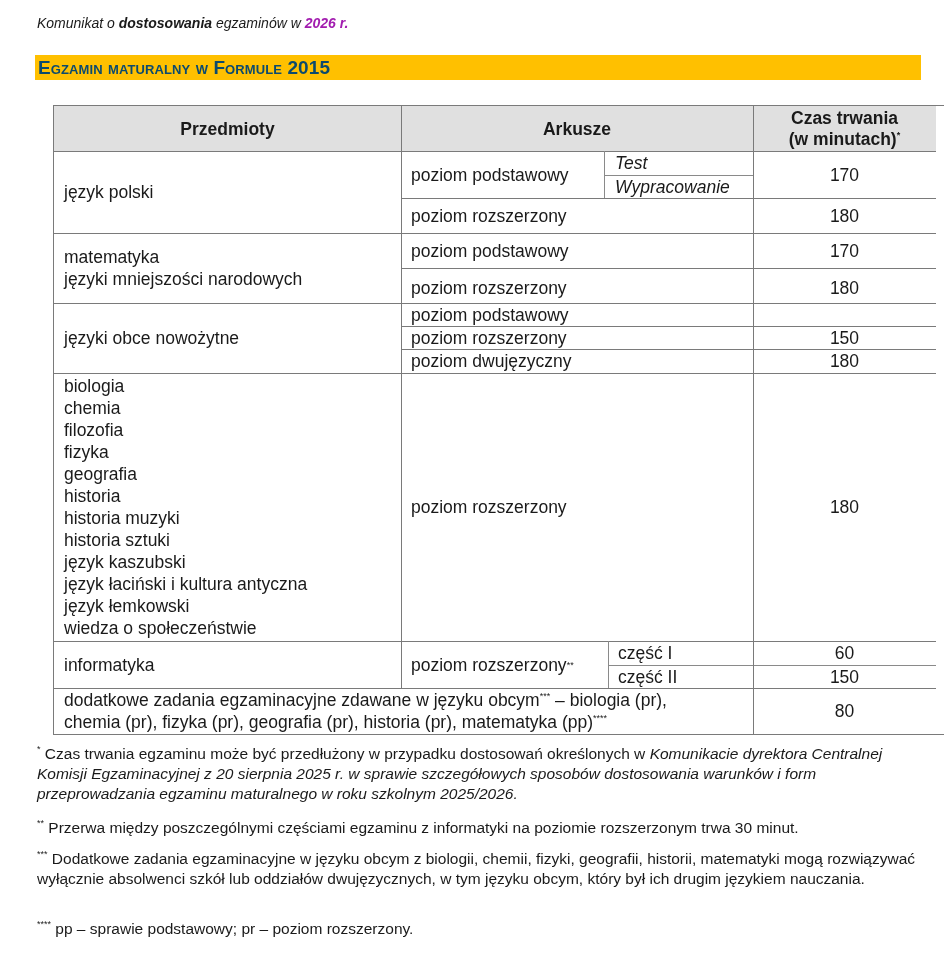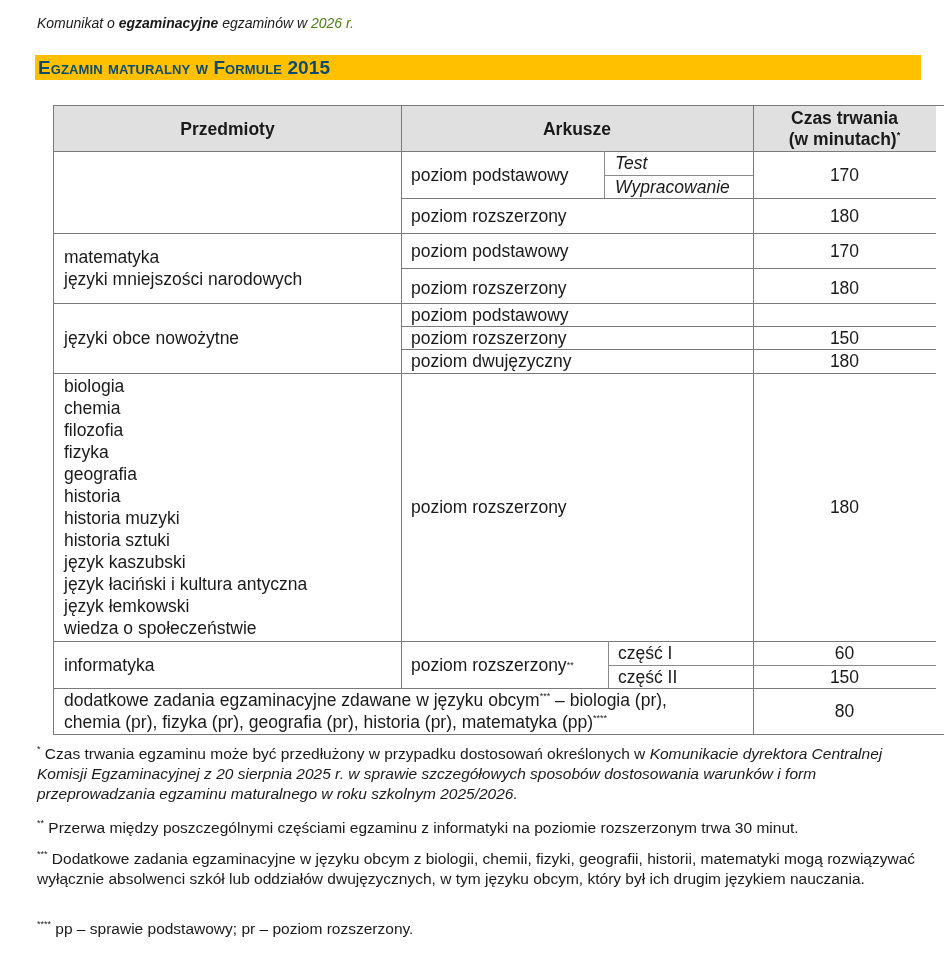--- a/index.html
+++ b/index.html
@@ -1,20 +1,20 @@
 <!DOCTYPE html>
 <html><head>
 <meta charset="utf-8">
 <style>
   html, body { margin: 0; padding: 0; background: #ffffff; }
   body { width: 944px; height: 970px; position: relative; overflow: hidden;
          font-family: "Liberation Sans", sans-serif; color: #1a1a1a; }
   .top-line { position: absolute; left: 37px; top: 15px; font-size: 14px; font-style: italic; }
   .top-line b { font-weight: bold; }
-  .top-line .year { color: #4d7c0f; font-weight: normal; }
+  .top-line .year { color: #a21caf; font-weight: bold; }
   .banner { position: absolute; left: 35px; top: 55px; width: 886px; height: 25px;
             background: #ffc000; }
   .banner-text { position: absolute; left: 3px; top: 3px; font-weight: bold; font-size: 19px;
                  font-variant: small-caps; letter-spacing: 0.1px; color: #0c4a6e; line-height: 20px; }
   .tbl { position: absolute; left: 53px; top: 105px; width: 882px; height: 628px;
          border: 1px solid #7a7a7a; padding-left: 12px; }
   .cell { position: absolute; box-sizing: border-box; font-size: 17.5px; line-height: 22px;
           display: flex; align-items: center; }
   .hdr { background: #e0e0e0; font-weight: bold; justify-content: center; text-align: center; }
   .hline { position: absolute; height: 0; border-top: 1.5px solid #7a7a7a; }
@@ -26,36 +26,37 @@
   .ital { font-style: italic; }
   sup { font-size: 9px; line-height: 0; vertical-align: 7px; }
   .multi { flex-direction: column; align-items: flex-start; justify-content: center; }
   .notes { position: absolute; left: 37px; width: 880px; font-size: 15.5px; line-height: 20px; }
   .notes .it { font-style: italic; }
 </style>
 </head>
 <body>
 
 <div class="top-line">
-  <span>Komunikat o </span><b>egzaminacyjne</b><span> egzaminów w </span><span class="year">2026 r.</span>
+  <span>Komunikat o </span><b>dostosowania</b><span> egzaminów w </span><span class="year">2026 r.</span>
 </div>
 
 <div class="banner">
   <div class="banner-text">Egzamin maturalny w Formule 2015</div>
 </div>
 
 <div class="tbl">
 
   <div class="cell hdr" style="left:0;top:0;width:347px;height:45px;">Przedmioty</div>
   <div class="cell hdr" style="left:347px;top:0;width:352px;height:45px;">Arkusze</div>
   <div class="cell hdr" style="left:699px;top:0;width:183px;height:45px;flex-direction:column;line-height:21px;">
     <span>Czas trwania</span>
     <span><span>(w minutach)</span><sup>*</sup></span>
   </div>
 
+  <div class="cell left" style="left:0;top:45px;width:347px;height:82px;">język polski</div>
   <div class="cell left" style="left:347px;top:45px;width:203px;height:47px;">poziom podstawowy</div>
   <div class="cell ital" style="left:551px;top:45px;width:148px;height:24px;padding-left:10px;">Test</div>
   <div class="cell ital" style="left:551px;top:69px;width:148px;height:23px;padding-left:10px;text-align:right;">Wypracowanie</div>
   <div class="cell center" style="left:699px;top:45px;width:183px;height:47px;">170</div>
   <div class="cell left" style="left:347px;top:92px;width:352px;height:35px;">poziom rozszerzony</div>
   <div class="cell center" style="left:699px;top:92px;width:183px;height:35px;">180</div>
 
   <div class="cell left multi" style="left:0;top:127px;width:347px;height:70px;">
     <span>matematyka</span>
     <span>języki mniejszości narodowych</span>

